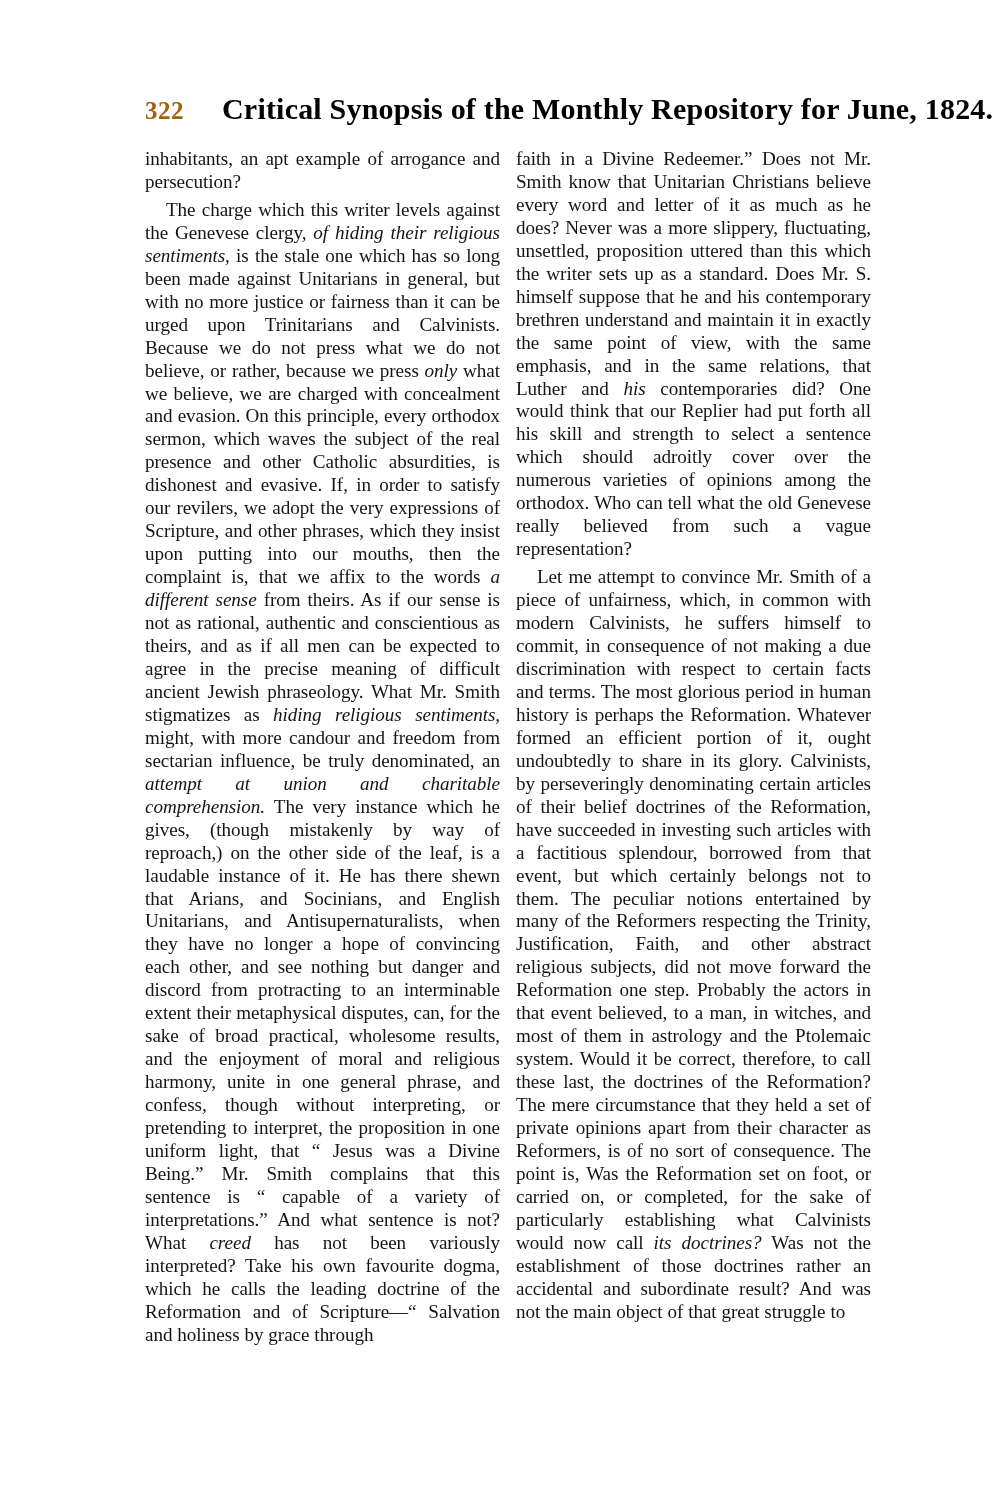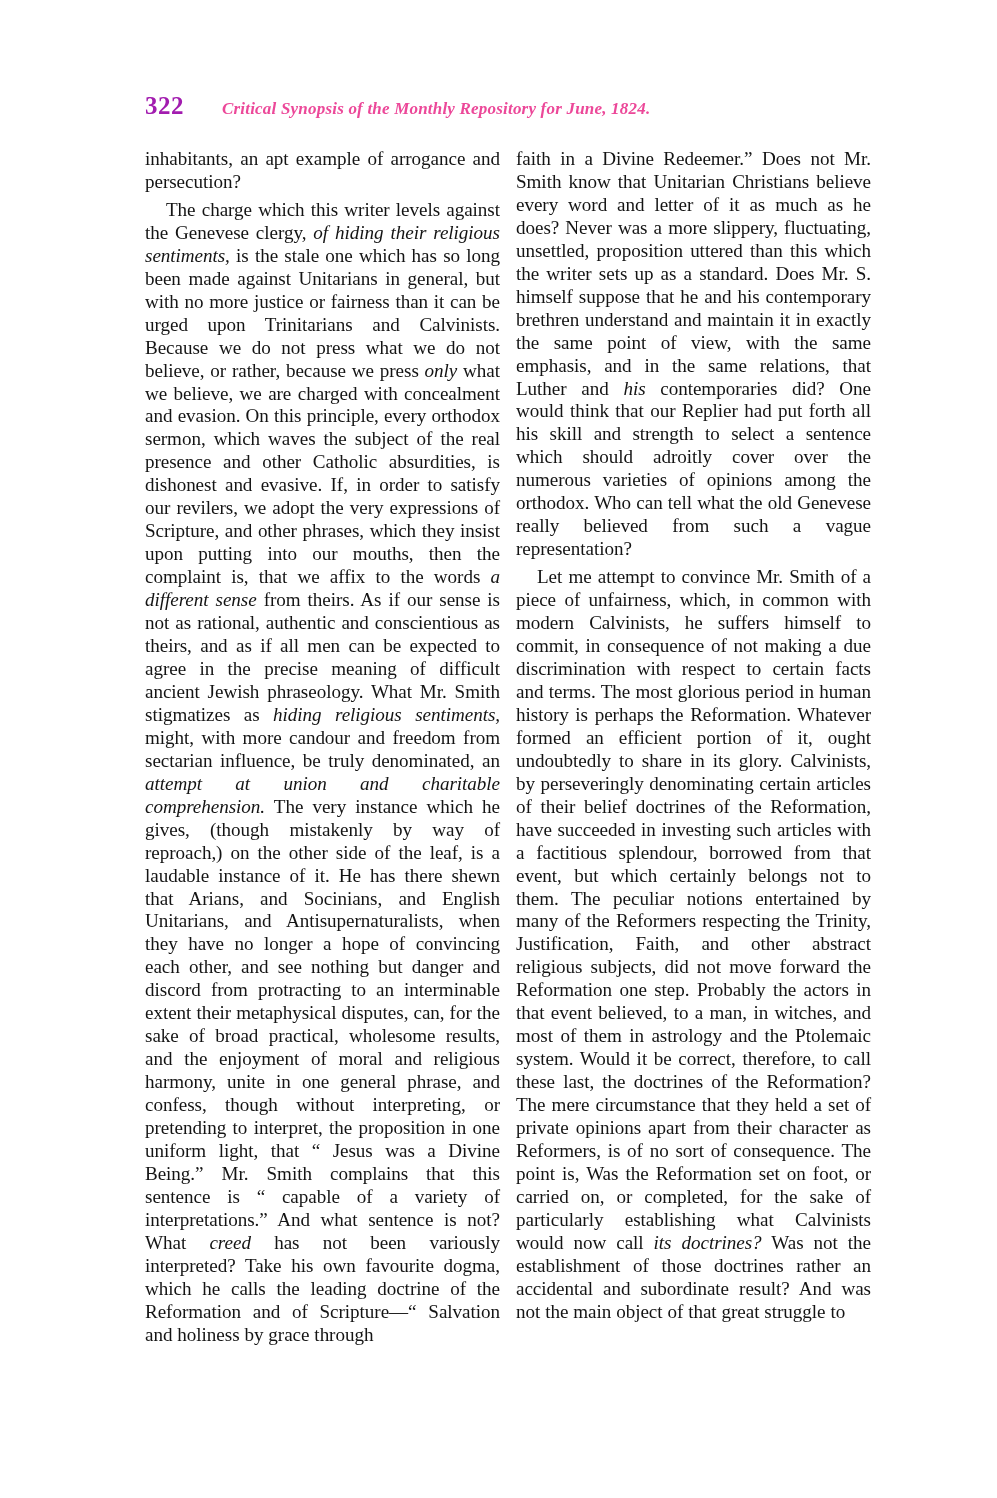--- a/index.html
+++ b/index.html
@@ -33,29 +33,28 @@
     width: 726px;
     height: 34px;
     display: flex;
     align-items: baseline;
     white-space: nowrap;
   }
   .folio {
     font-size: 25px;
     font-weight: 700;
     letter-spacing: 0.5px;
-    color: #a21caf;
+    color: #a16207;
   }
   .head-title {
     margin-left: 38px;
-    font-size: 17px;
-    font-style: italic;
+    font-size: 30px;
     font-weight: 700;
     letter-spacing: 0.2px;
-    color: #ec4899;
+    color: #000000;
   }
 
   
   .columns {
     position: absolute;
     left: 145px;
     top: 148px;
     width: 726px;
     height: 1295px;
     display: flex;

